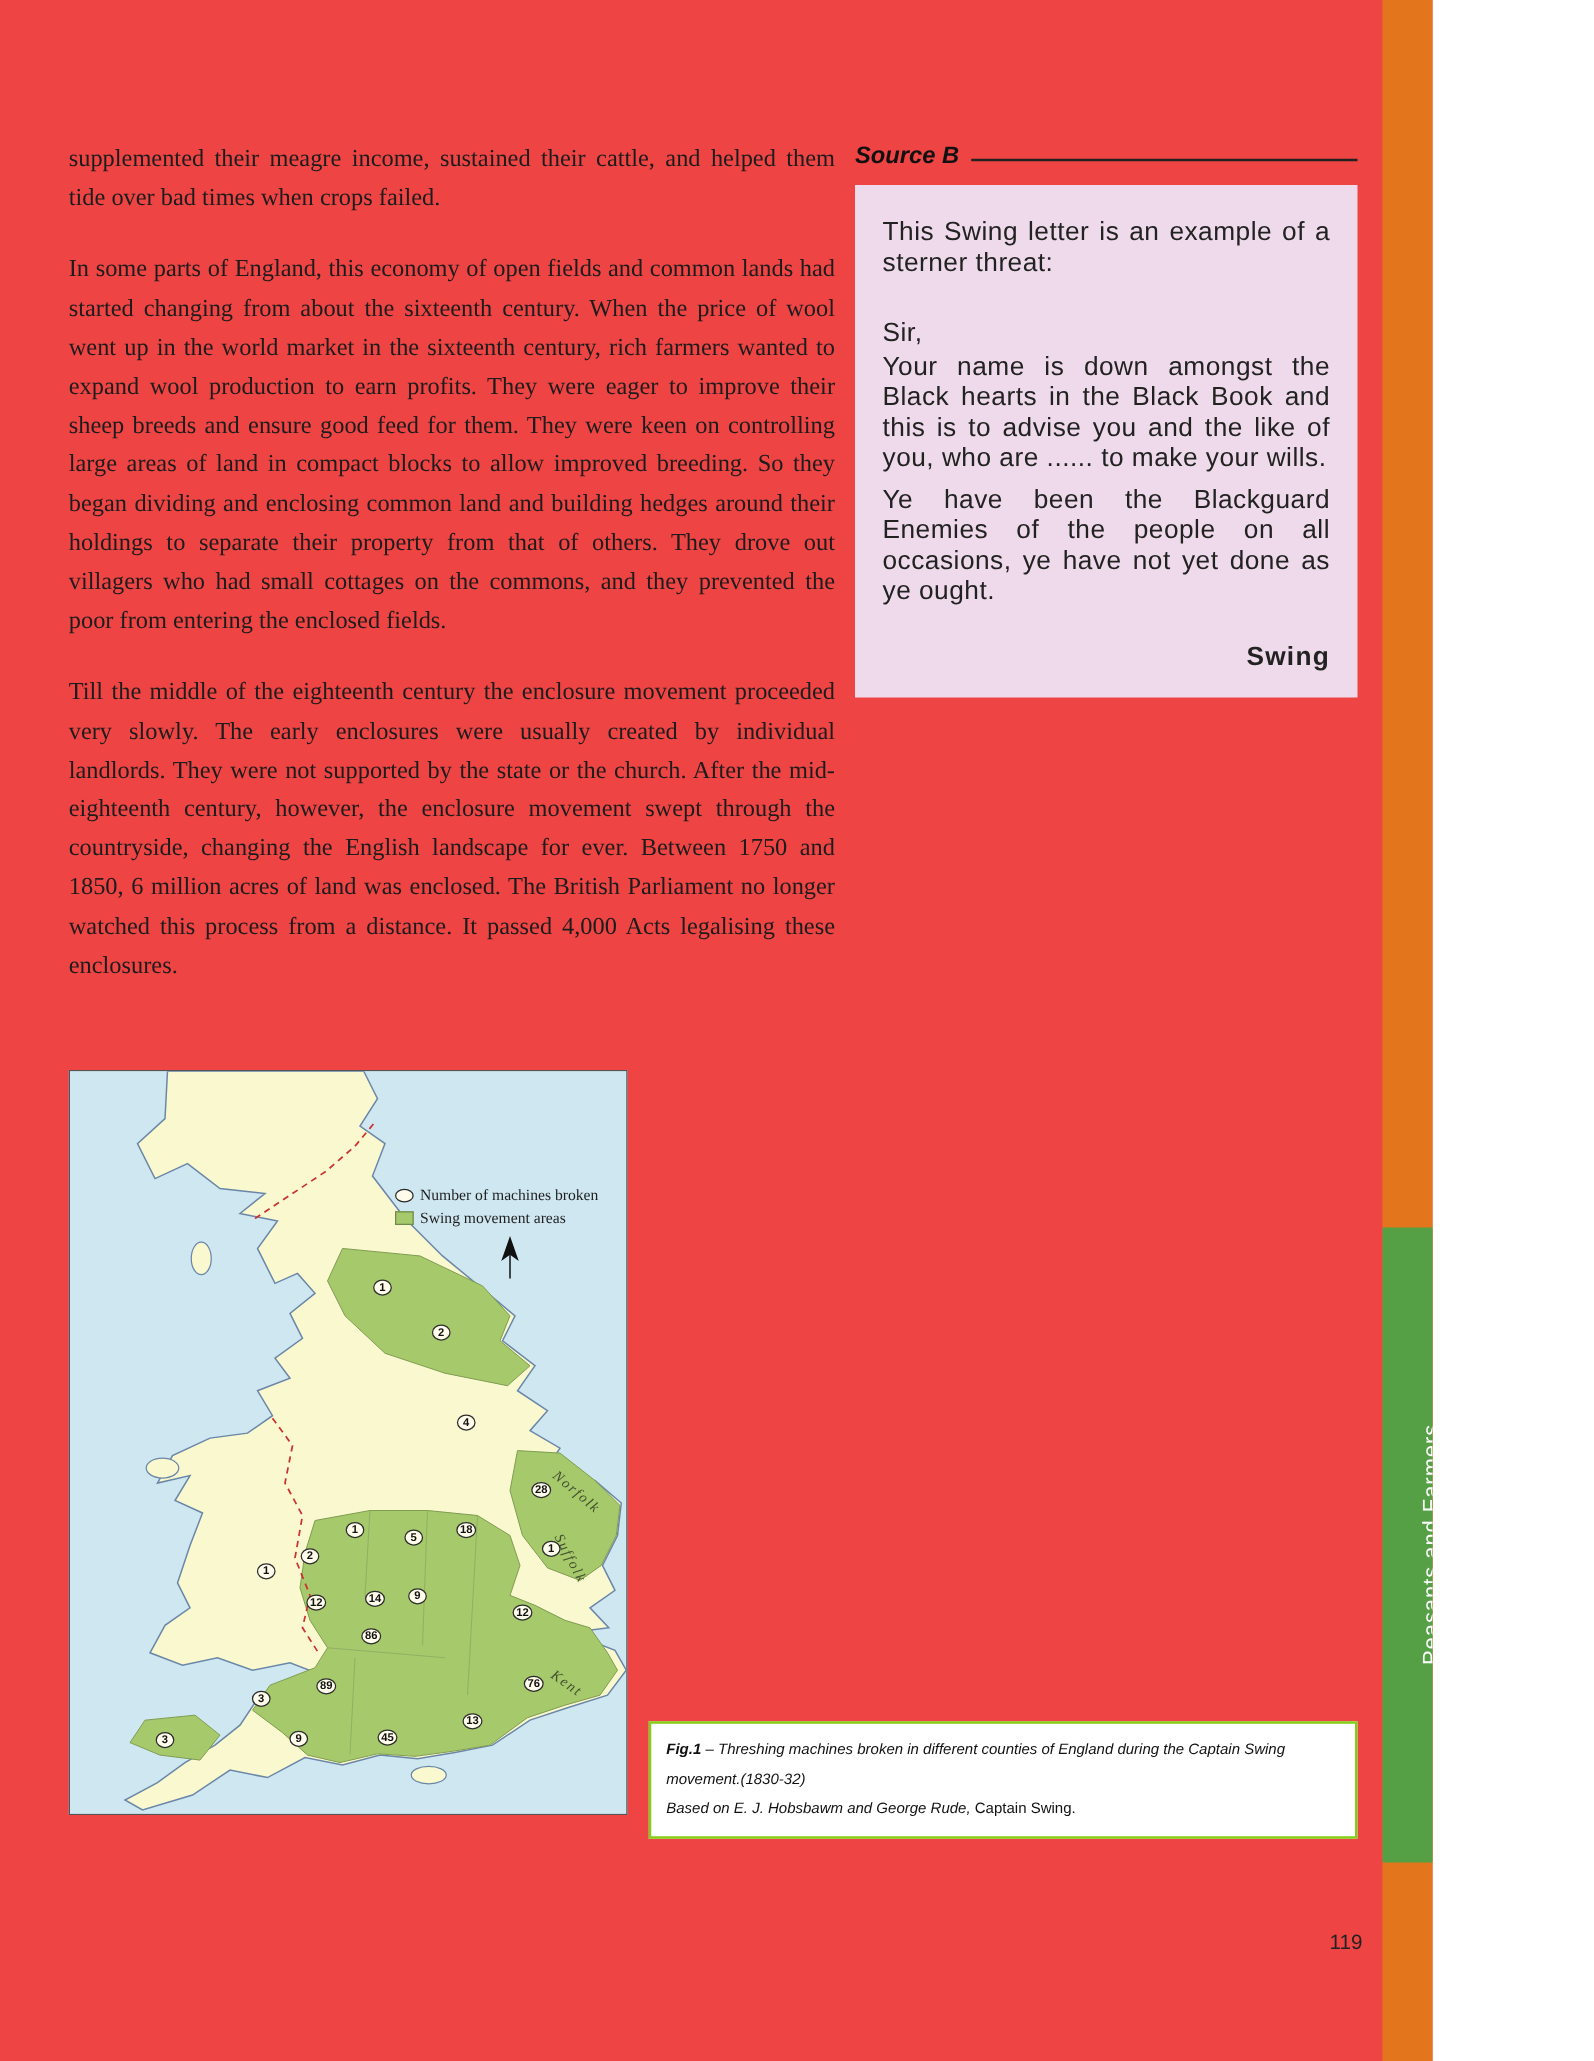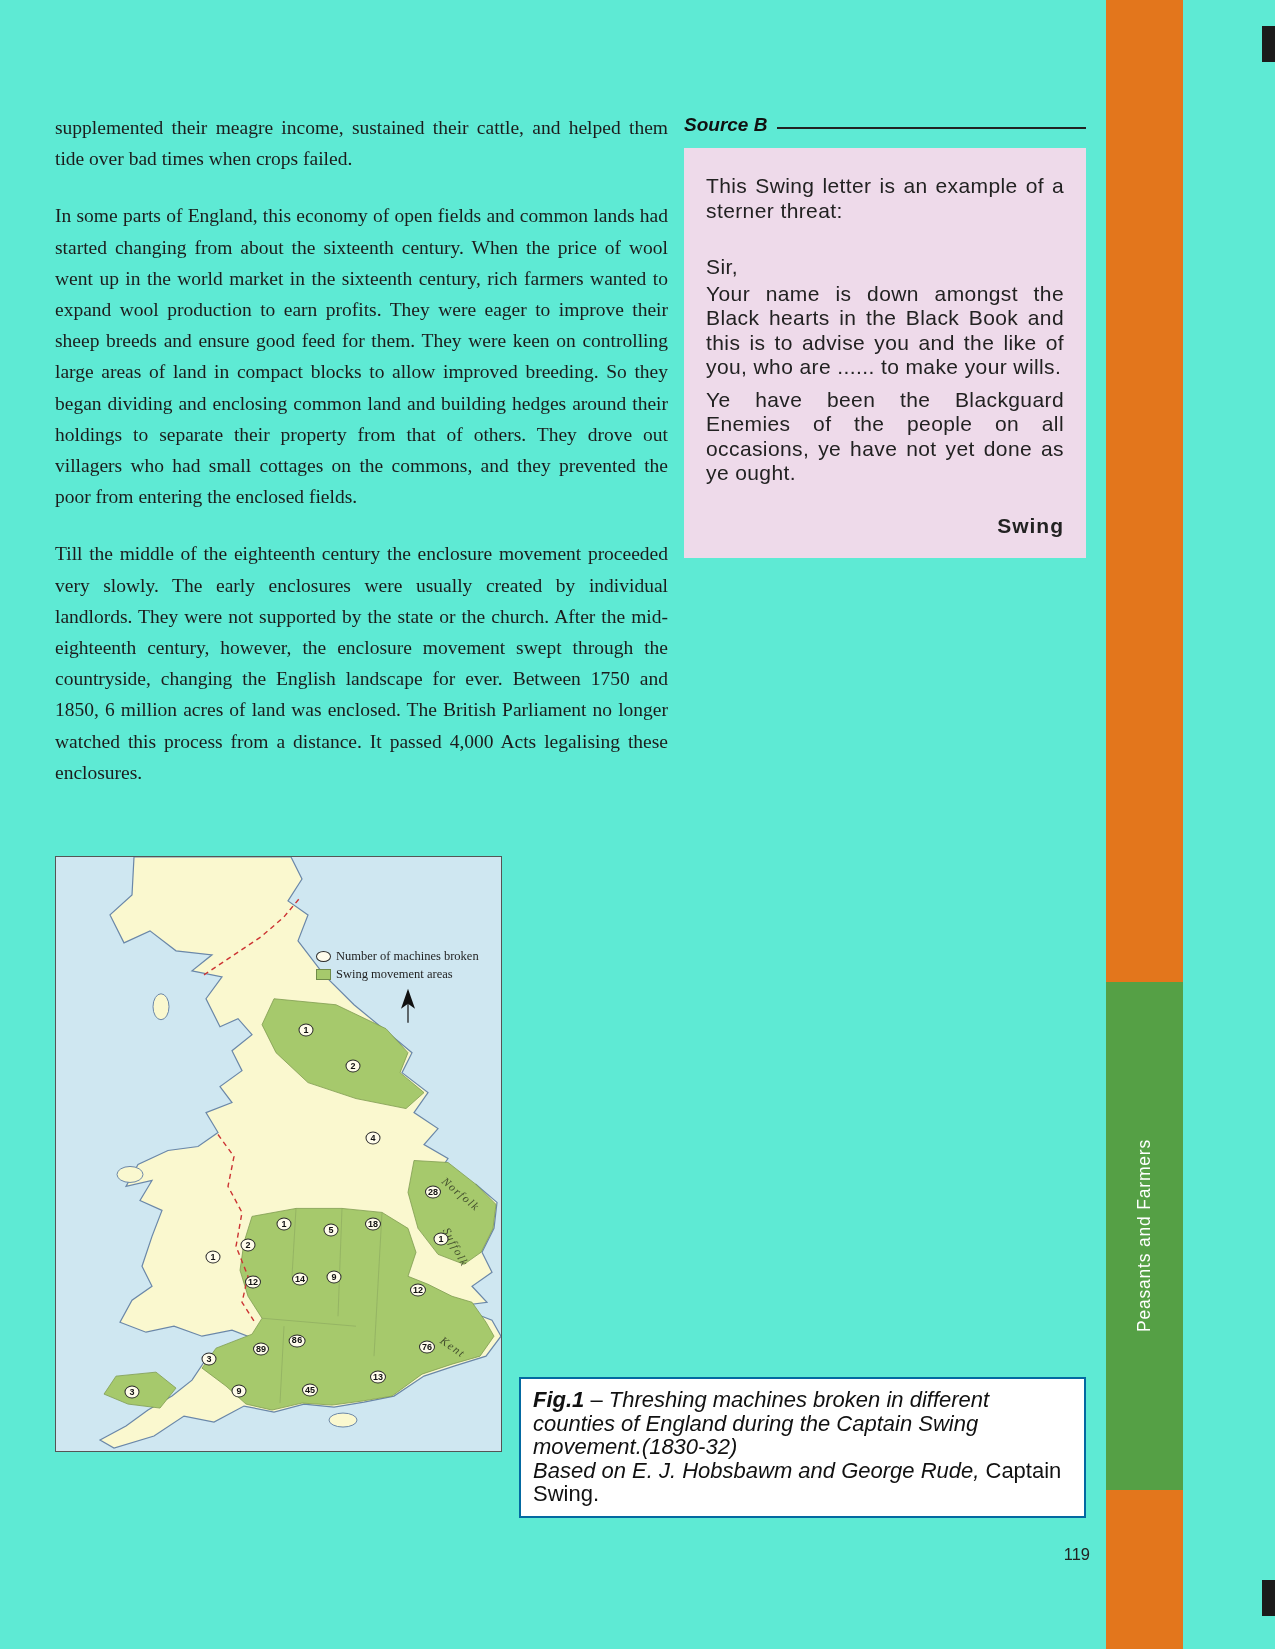--- a/index.html
+++ b/index.html
@@ -1,20 +1,20 @@
 <!DOCTYPE html>
 <html><head>
 <meta charset="utf-8">
 <style>
   * { margin:0; padding:0; box-sizing:border-box; }
   html,body { background:#ffffff; }
   .page {
     position:relative;
-    width:1275px; height:1649px;
-    background:#5eead4;
+    width:1146px; height:1649px;
+    background:#ef4444;
     overflow:hidden;
     font-family:"Liberation Serif", serif;
   }
 
   
   .body-col {
     position:absolute; left:55px; top:112px; width:613px;
     font-family:"Liberation Serif", serif;
     font-size:19.5px; line-height:31.2px;
     color:#1c1c1c; text-align:justify;
@@ -82,24 +82,24 @@
   }
   .legend-swatch {
     display:inline-block; width:15px; height:11px;
     background:#a6c96c; border:0.8px solid #6f8b49;
     flex:0 0 auto;
   }
 
   
   .caption-box {
     position:absolute; left:519px; top:1377px; width:567px;
-    border:2px solid #0369a1; background:#fff;
+    border:2px solid #84cc16; background:#fff;
     padding:9px 12px 10px 12px;
     font-family:"Liberation Sans", sans-serif;
-    font-size:22px; line-height:23.5px;
+    font-size:12px; line-height:23.5px;
     font-style:italic; color:#111;
   }
   .caption-box .fig-label { font-weight:bold; }
   .caption-box .upright { font-style:normal; }
 
   
   .page-number {
     position:absolute; left:1020px; top:1545px; width:70px;
     text-align:right;
     font-family:"Liberation Sans", sans-serif;
@@ -221,21 +221,21 @@
         <div class="marker" style="left: 228px; top: 367px;">1</div>
         <div class="marker" style="left: 275px; top: 373px;">5</div>
         <div class="marker" style="left: 317px; top: 367px;">18</div>
         <div class="marker" style="left: 385px; top: 382px;">1</div>
         <div class="marker" style="left: 192px; top: 388px;">2</div>
         <div class="marker" style="left: 157px; top: 400px;">1</div>
         <div class="marker" style="left: 197px; top: 425px;">12</div>
         <div class="marker" style="left: 244px; top: 422px;">14</div>
         <div class="marker" style="left: 278px; top: 420px;">9</div>
         <div class="marker" style="left: 362px; top: 433px;">12</div>
-        <div class="marker" style="left: 241px; top: 484px; font-family: Liberation Mono, monospace;">86</div>
+        <div class="marker" style="left: 241px; top: 452px;">86</div>
         <div class="marker" style="left: 205px; top: 492px;">89</div>
         <div class="marker" style="left: 153px; top: 502px;">3</div>
         <div class="marker" style="left: 254px; top: 533px;">45</div>
         <div class="marker" style="left: 371px; top: 490px;">76</div>
         <div class="marker" style="left: 322px; top: 520px;">13</div>
         <div class="marker" style="left: 76px; top: 535px;">3</div>
         <div class="marker" style="left: 183px; top: 534px;">9</div>
       </div>
   </div>
 

